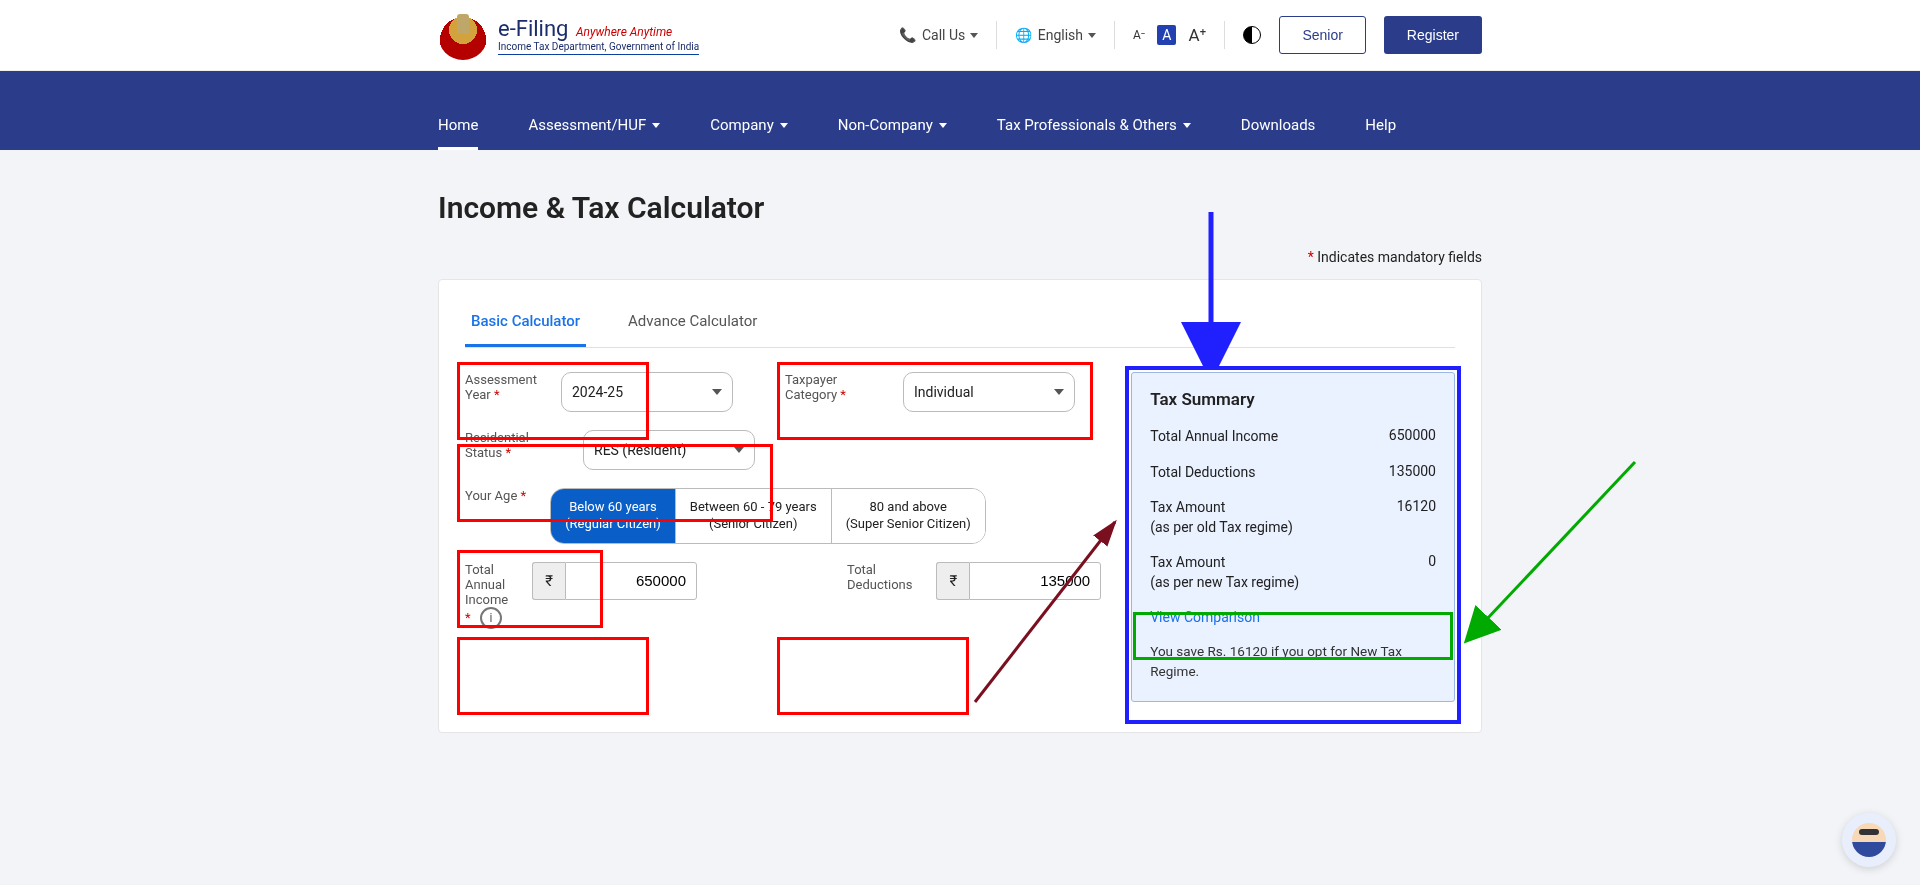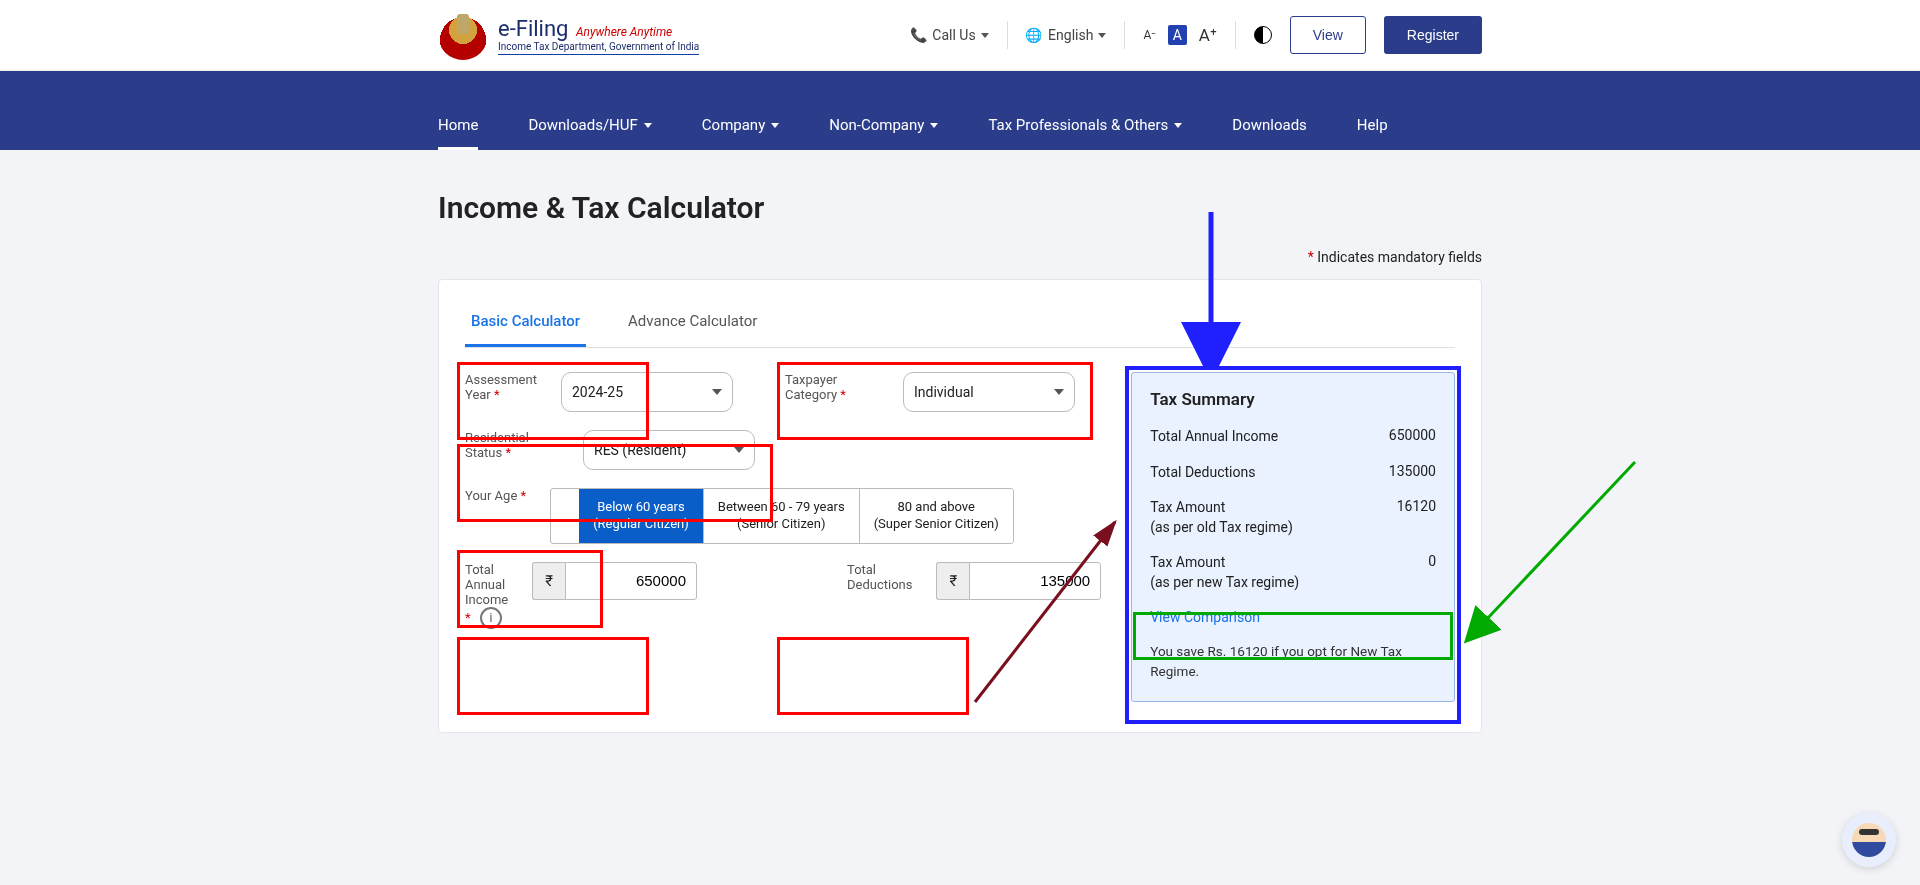--- a/index.html
+++ b/index.html
@@ -43,21 +43,21 @@
 .left-col { flex:0 0 630px; position:relative;}
 .right-col { flex:1; position:relative;}
 .field-row { display:flex; gap:30px; margin-bottom:18px;}
 .field { display:flex; flex-direction:row; gap:24px;}
 .field-label { font-size:13px; color:#555;}
 .select-box { height:38px; border:1px solid #bbb; border-radius:10px; background:#fff; display:flex; align-items:center; justify-content:space-between; padding:0 10px; font-size:14px; min-width:150px;}
 .select-box .caret2 { width:0;height:0;border-left:5px solid transparent;border-right:5px solid transparent;border-top:6px solid #555;}
 .input-group { display:flex; height:38px;}
 .input-prefix { background:#eee; border:1px solid #bbb; border-right:none; border-radius:3px 0 0 3px; display:flex; align-items:center; padding:0 12px; font-size:15px;}
 .input-box { border:1px solid #bbb; border-radius:0 3px 3px 0; padding:0 10px; text-align:right; font-size:15px; width:110px;}
-.age-group { display:flex; border:1px solid #bbb; border-radius:3px; overflow:hidden; width:fit-content;padding-left:28px;}
+.age-group { display:flex; border:1px solid #bbb; border-radius:14px; overflow:hidden; width:fit-content;}
 .age-opt { padding:10px 14px; text-align:center; font-size:13px; border-right:1px solid #bbb; cursor:pointer; background:#fff; line-height:1.3;}
 .age-opt:last-child { border-right:none;}
 .age-opt.selected { background:#0a5ec7; color:#fff;}
 .summary { border:1px solid #9bb7e8; background:#eaf1ff; border-radius:3px; padding:16px 18px 20px;}
 .summary h3 { margin:0 0 18px; font-size:17px; font-weight:600;}
 .sum-row { display:flex; justify-content:space-between; font-size:14px; margin-bottom:16px;}
 .sum-row .lab { max-width:180px; line-height:1.4;}
 .view-comp { color:#1a73e8; font-size:14px; margin-top:4px; margin-bottom:16px; cursor:pointer;}
 .save-note { font-size:13.5px; color:#333; line-height:1.5;}
 .info-icon { display:inline-flex; width:18px;height:18px;border:2px solid #777;border-radius:50%;align-items:center;justify-content:center;font-size:12px;color:#555;margin-left:6px;}
@@ -97,33 +97,33 @@
         <span class="caret" style="border-top-color:#555"></span>
       </div>
       <div class="sep"></div>
       <div class="text-size-group">
         <span class="ts-small">A⁻</span>
         <span class="ts-mid">A</span>
         <span class="ts-large">A⁺</span>
       </div>
       <div class="sep"></div>
       <span class="contrast-icon"></span>
-      <button class="btn btn-outline">View</button>
+      <button class="btn btn-outline">Senior</button>
       <button class="btn btn-primary">Register</button>
     </div>
   </div>
 </div>
 
 <div class="nav-bar">
   <div class="container nav-inner">
     <div class="nav-item active">
         <span>Home</span>
       </div>
     <div class="nav-item">
-        <span>Downloads/HUF</span>
+        <span>Assessment/HUF</span>
         <span class="caret"></span>
       </div>
     <div class="nav-item">
         <span>Company</span>
         <span class="caret"></span>
       </div>
     <div class="nav-item">
         <span>Non-Company</span>
         <span class="caret"></span>
       </div>

